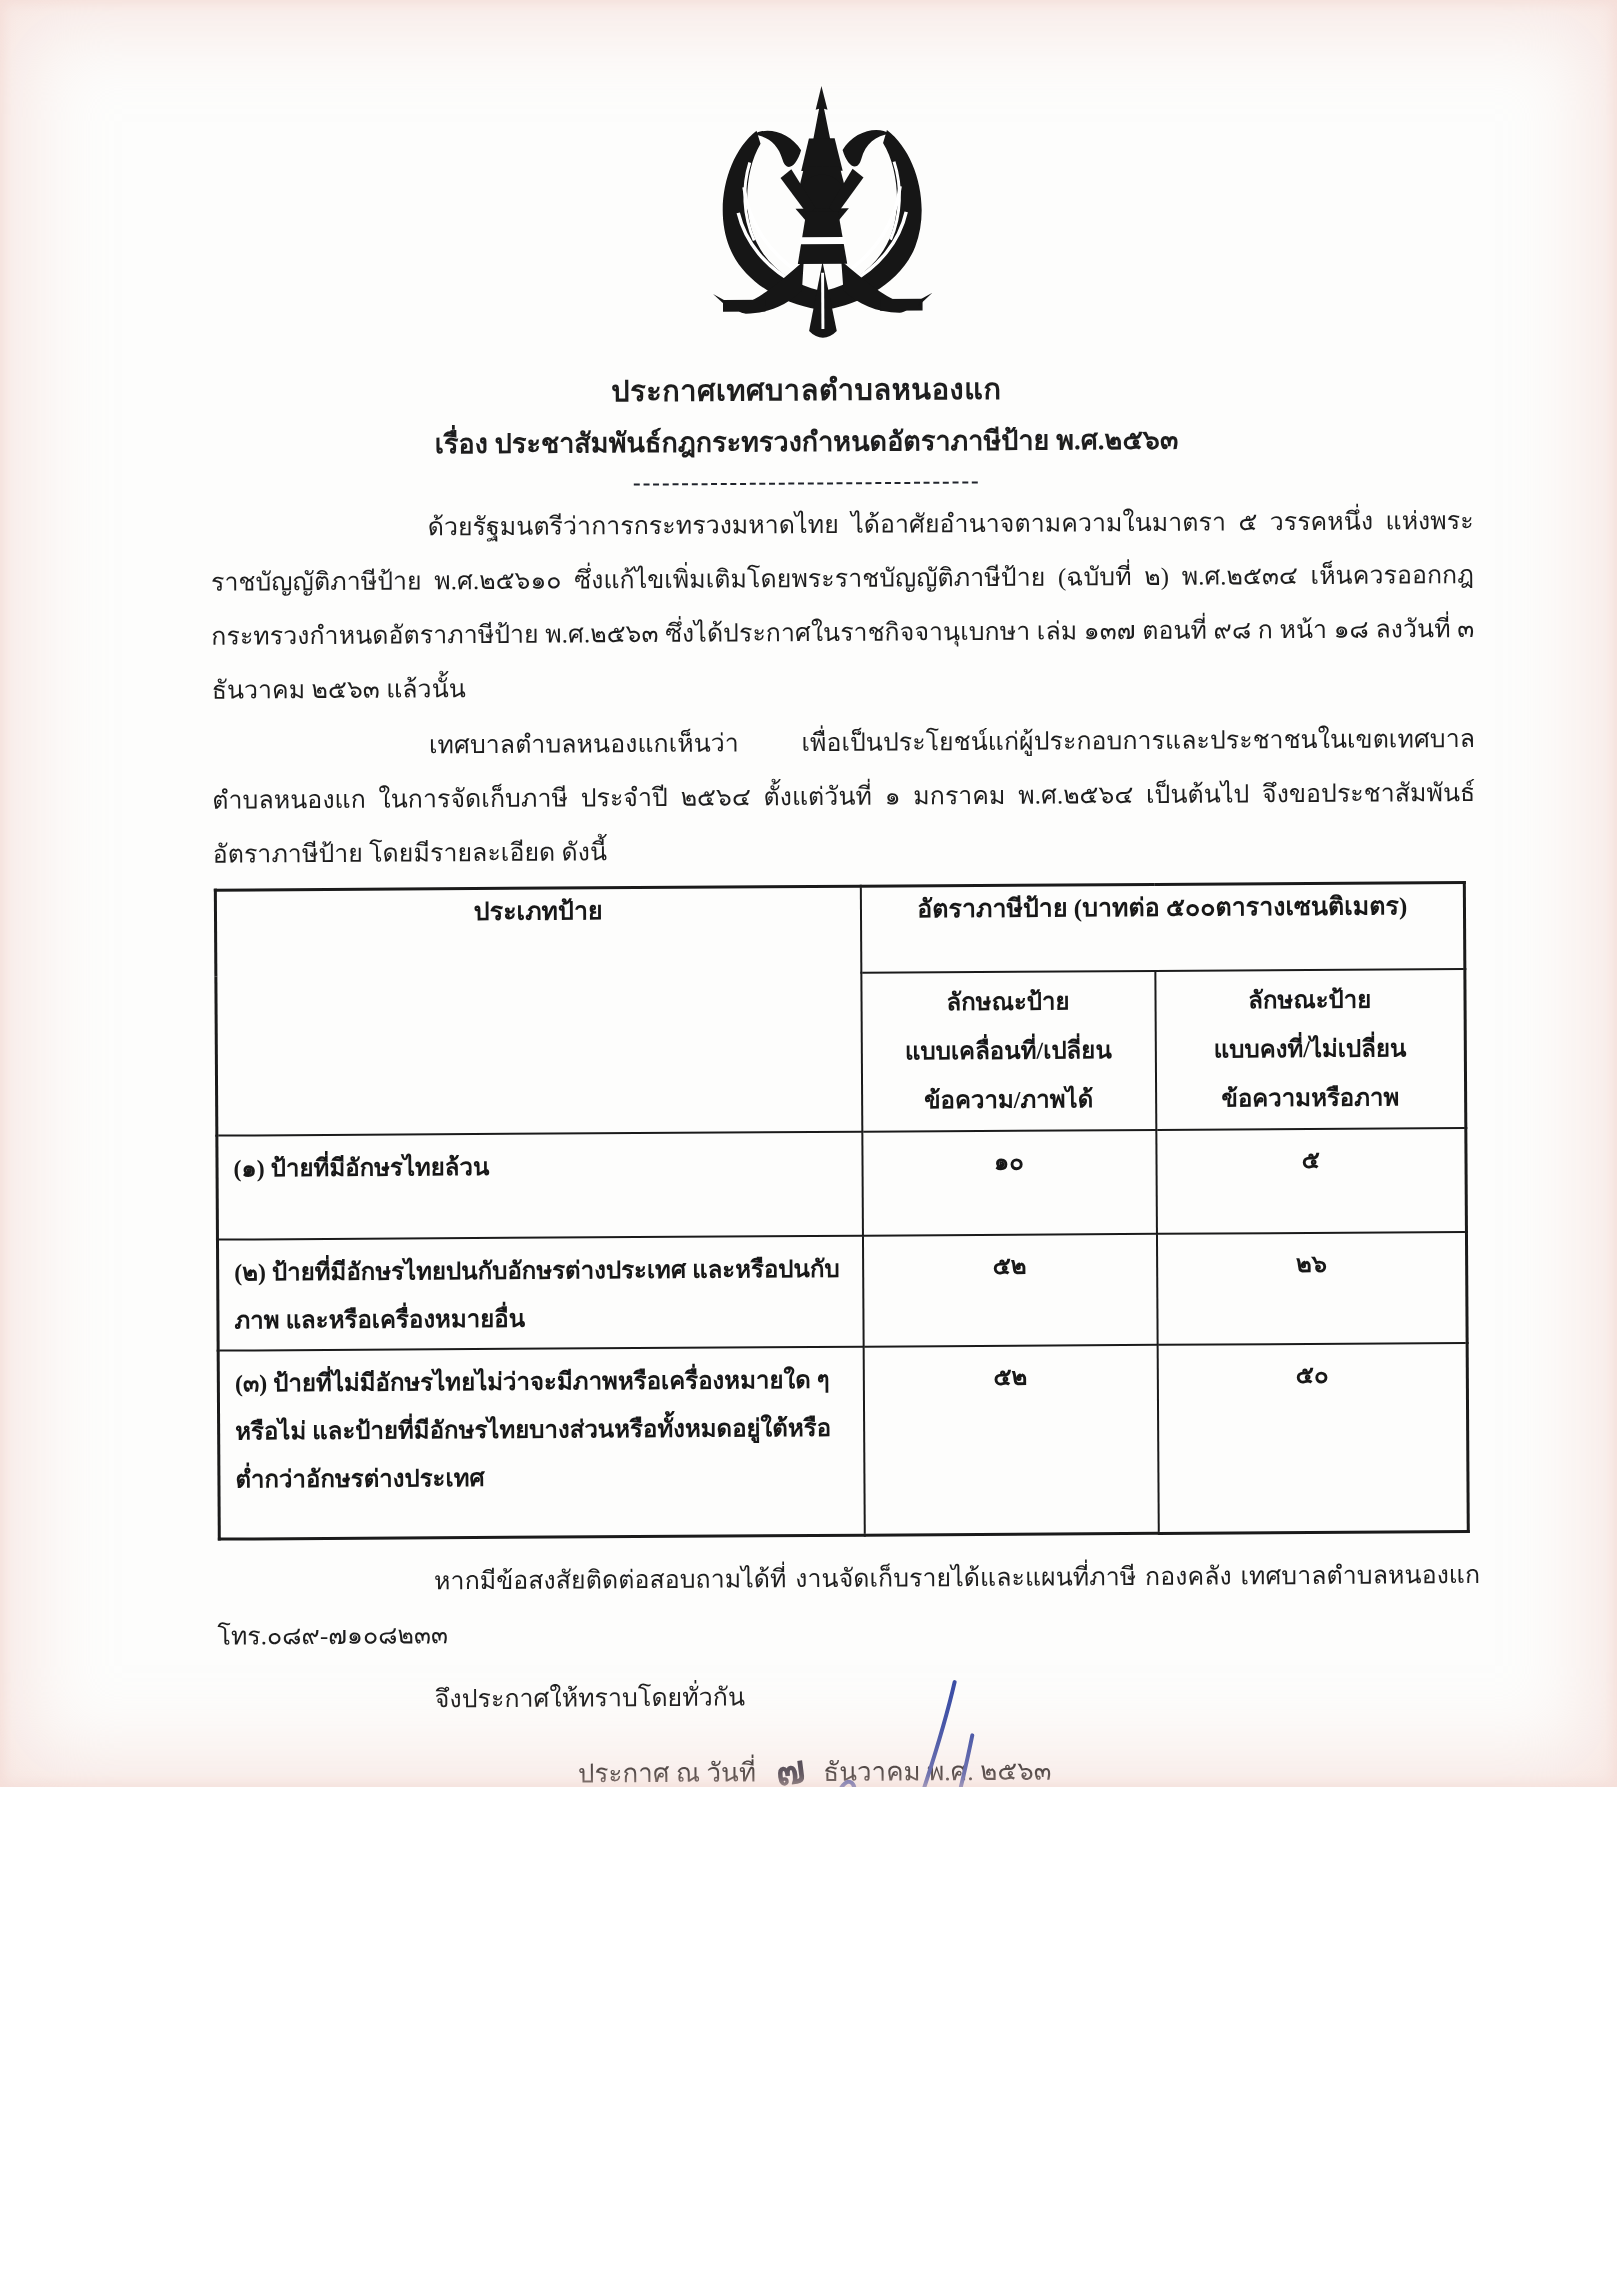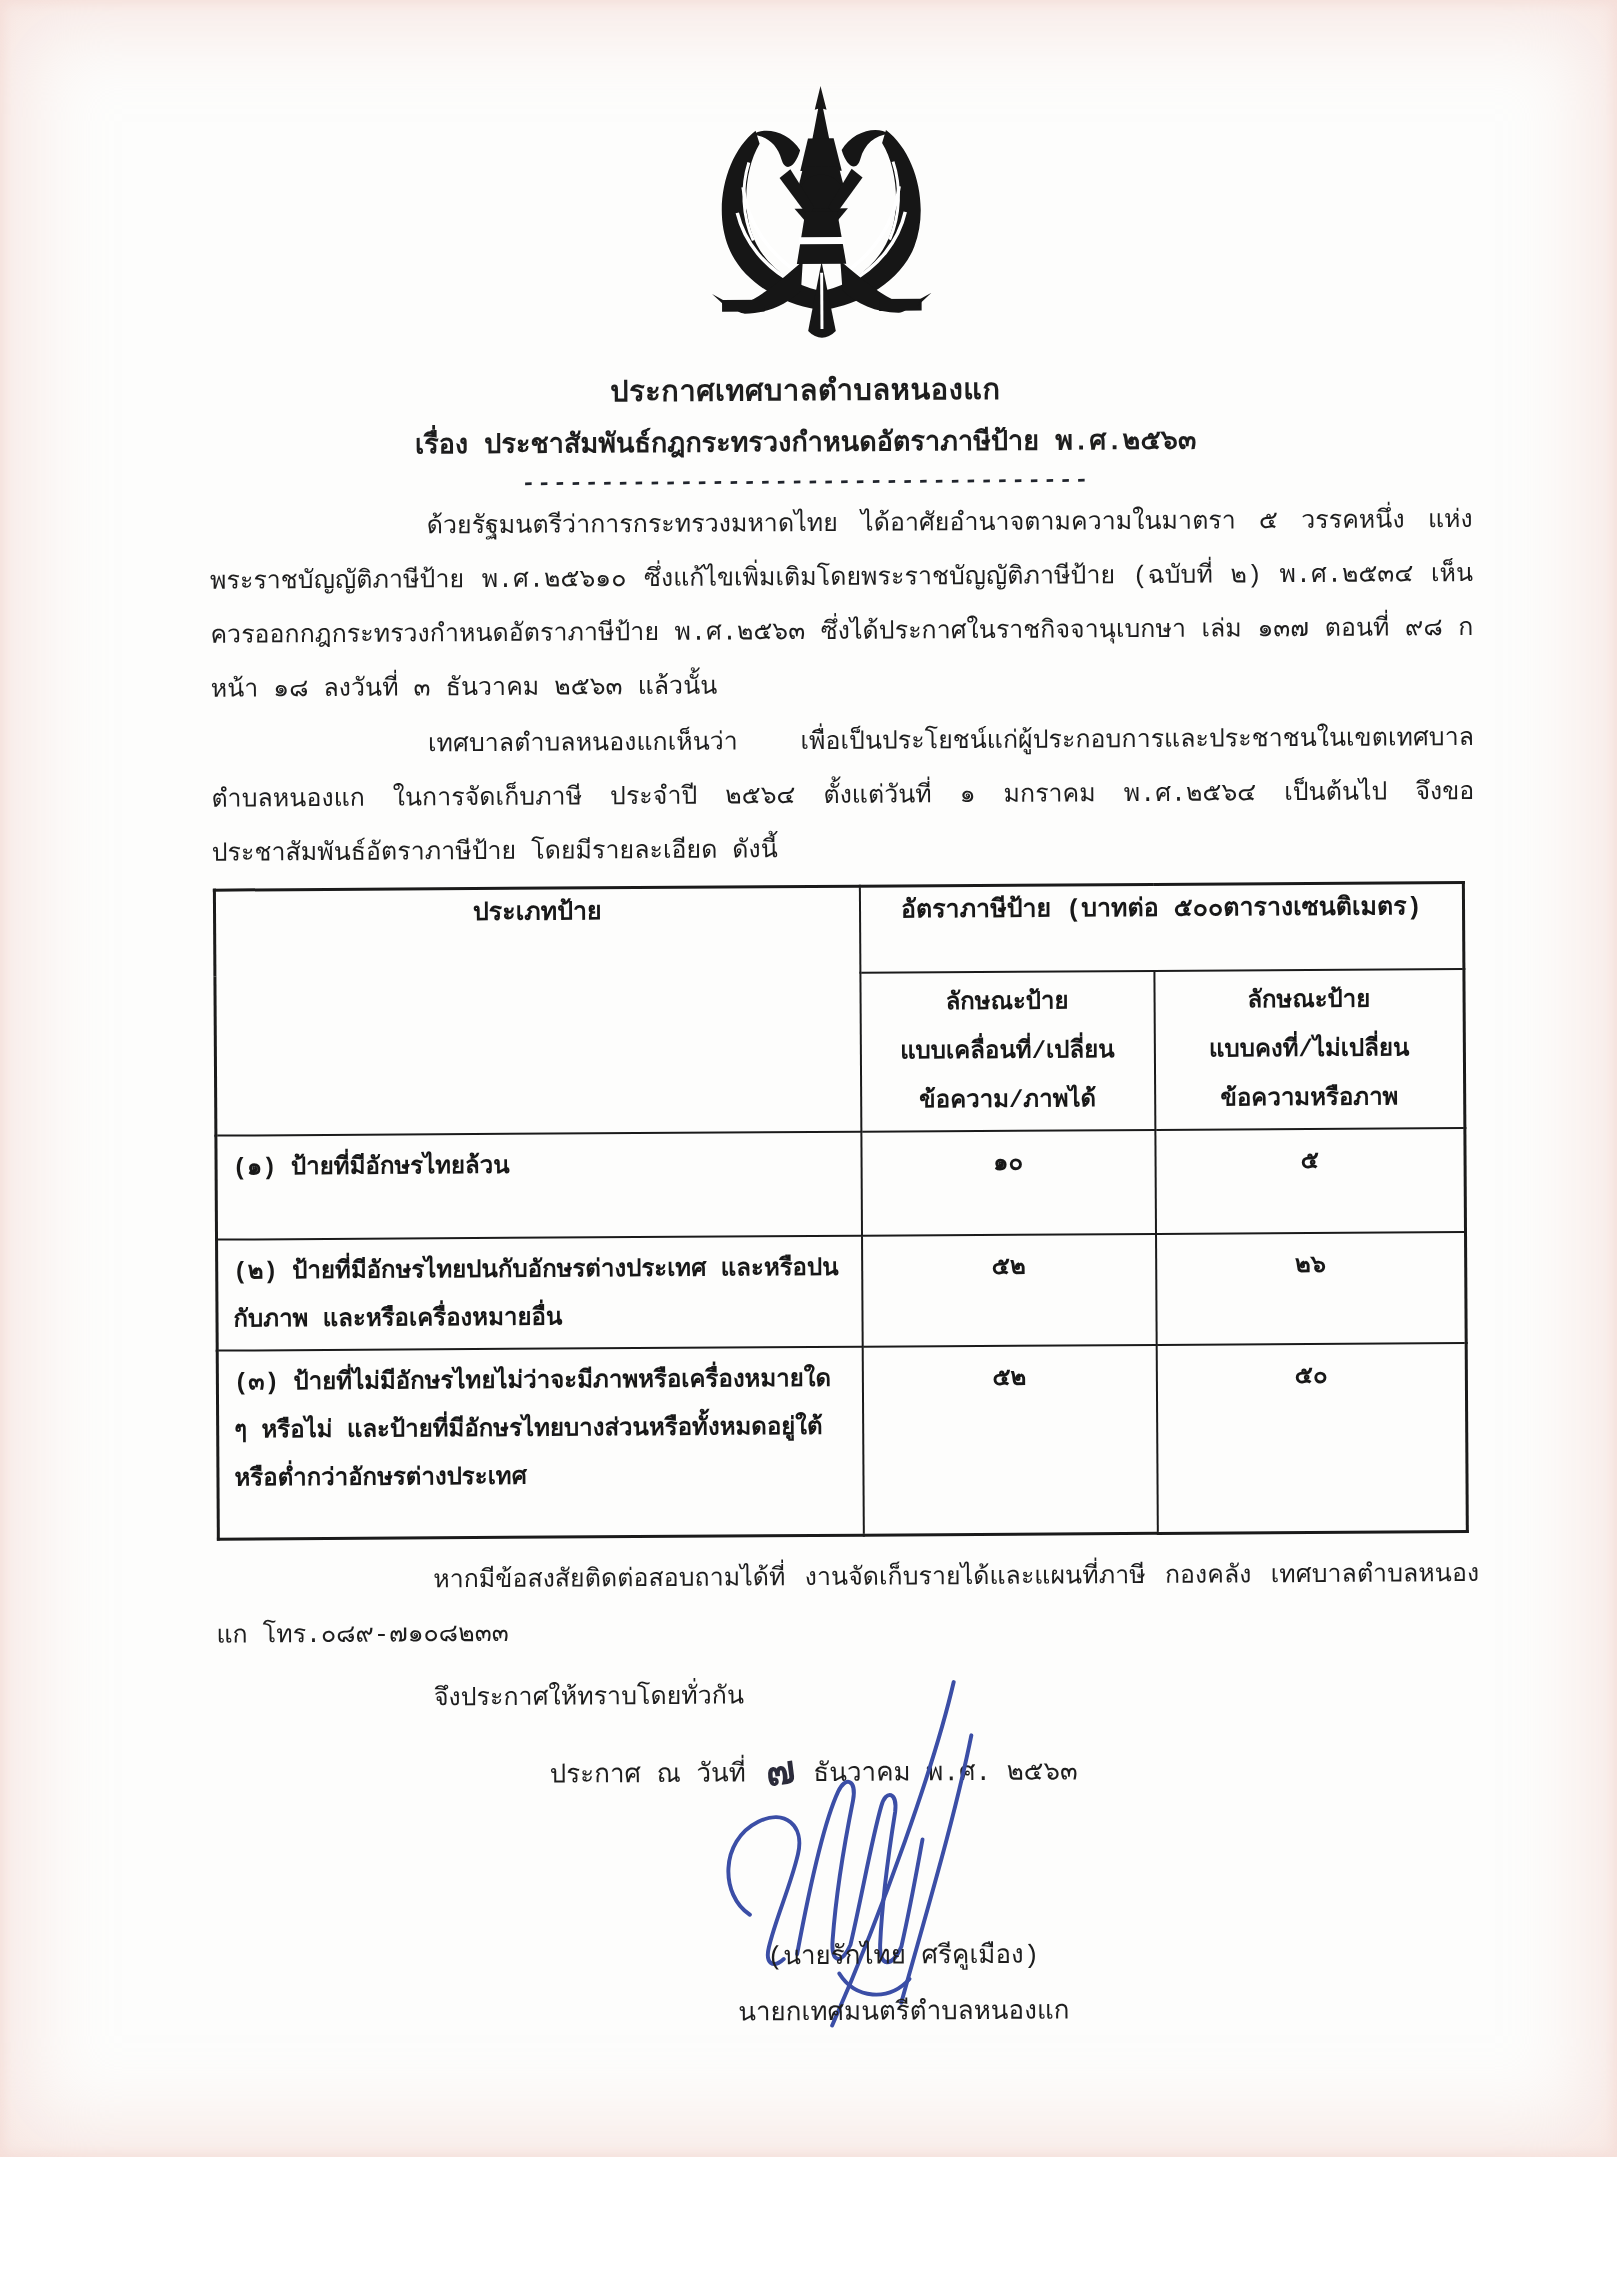--- a/index.html
+++ b/index.html
@@ -1,19 +1,19 @@
 <!DOCTYPE html>
 <html style="font-size:8px"><head>
 <meta charset="utf-8">
 <style>
   html,body { margin:0; padding:0; background:#ffffff; }
   .page {
-    position:relative; width:1617px; height:2157px;
+    position:relative; width:1617px; height:1787px;
     background:#fdfdfc; overflow:hidden;
-    font-family:Liberation Mono, monospace;
+    font-family:Liberation Serif, serif;
     color:#1e1e1e;
   }
   .vignette {
     position:absolute; inset:0; pointer-events:none; z-index:50;
     box-shadow: inset 0 0 84px 21px rgba(241,206,197,0.50),
                 inset 0 0 12px 4px rgba(244,215,206,0.45);
   }
   .content { position:absolute; inset:0; transform:rotate(-0.35deg); transform-origin:50% 42%; }
 
   .centerline { position:absolute; left:0; width:100%; text-align:center; white-space:nowrap; }

